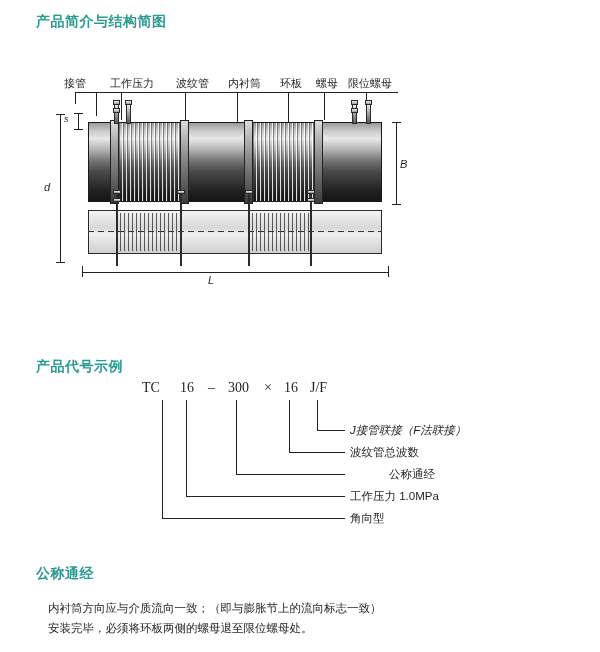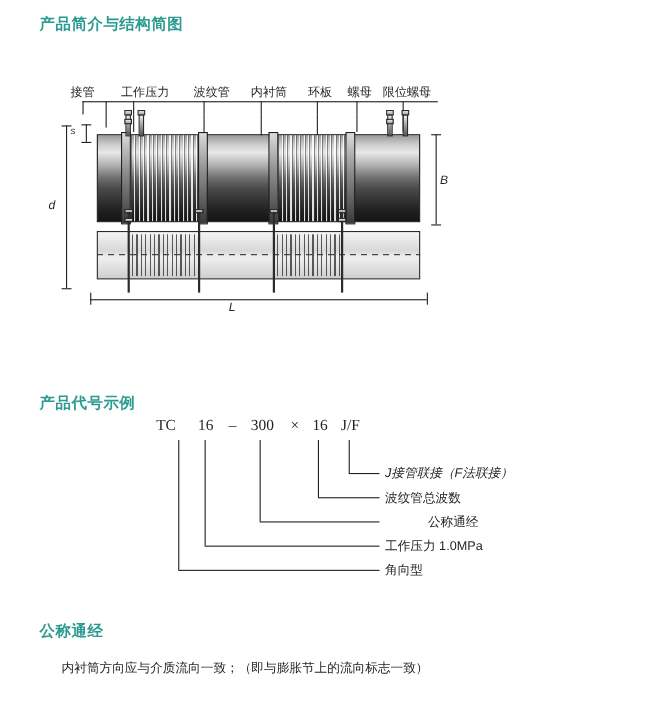--- a/index.html
+++ b/index.html
@@ -193,21 +193,21 @@
     font-size: 11.5px;
     white-space: nowrap;
     color: #231f20;
   }
   .vline { position: absolute; width: 1px; background: #231f20; }
   .hline { position: absolute; height: 1px; background: #231f20; }
 
   
   #notes {
     position: absolute;
-    left: 56px;
+    left: 48px;
     top: 598px;
     width: 520px;
   }
   .note-line {
     font-size: 11.5px;
     line-height: 20px;
     color: #231f20;
     white-space: nowrap;
   }
 </style>
@@ -340,13 +340,14 @@
   <div class="code-desc" style="left:338px; top:65px;font-family:Liberation Serif, serif;">波纹管总波数</div>
   <div class="code-desc" style="left:338px; top:87px;margin-left:39px;">公称通经</div>
   <div class="code-desc" style="left:338px; top:109px;">工作压力 1.0MPa</div>
   <div class="code-desc" style="left:338px; top:131px;">角向型</div>
 </div>
 
 <div id="title-3" class="section-title">公称通经</div>
 
 <div id="notes">
   <div class="note-line">内衬筒方向应与介质流向一致；（即与膨胀节上的流向标志一致）</div>
+  <div class="note-line">安装完毕，必须将环板两侧的螺母退至限位螺母处。</div>
 </div>
 
 </body></html>

